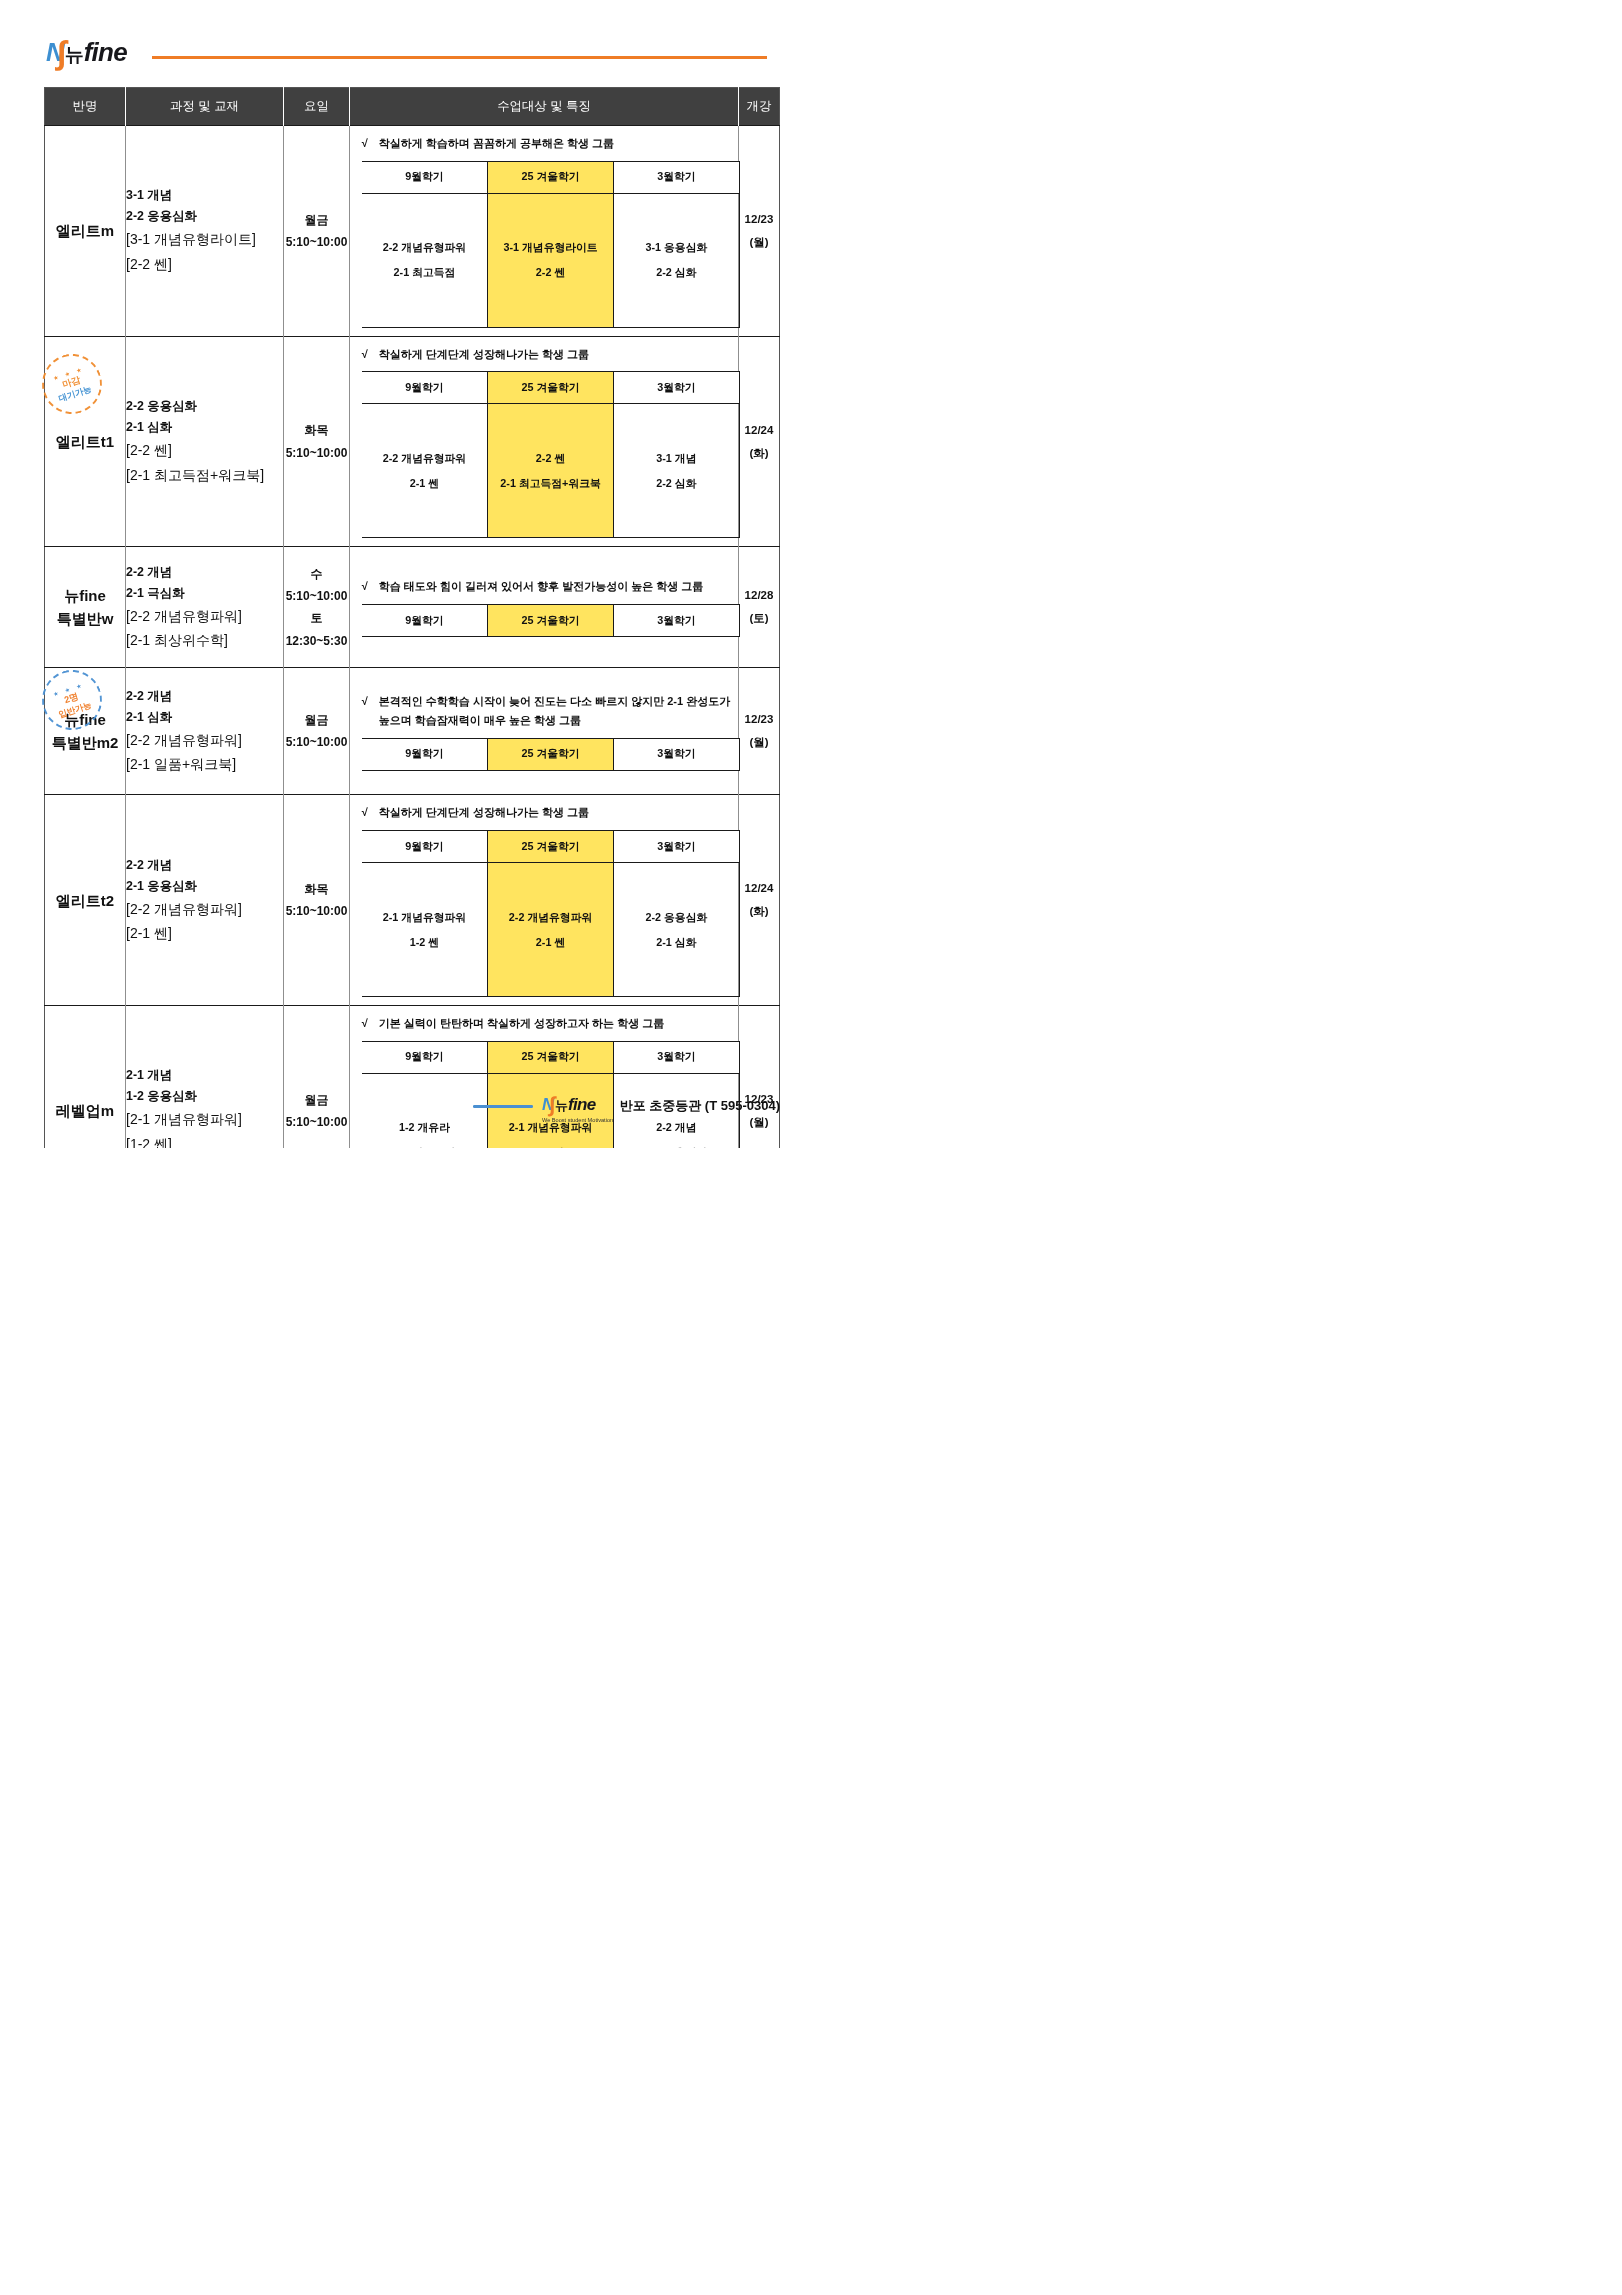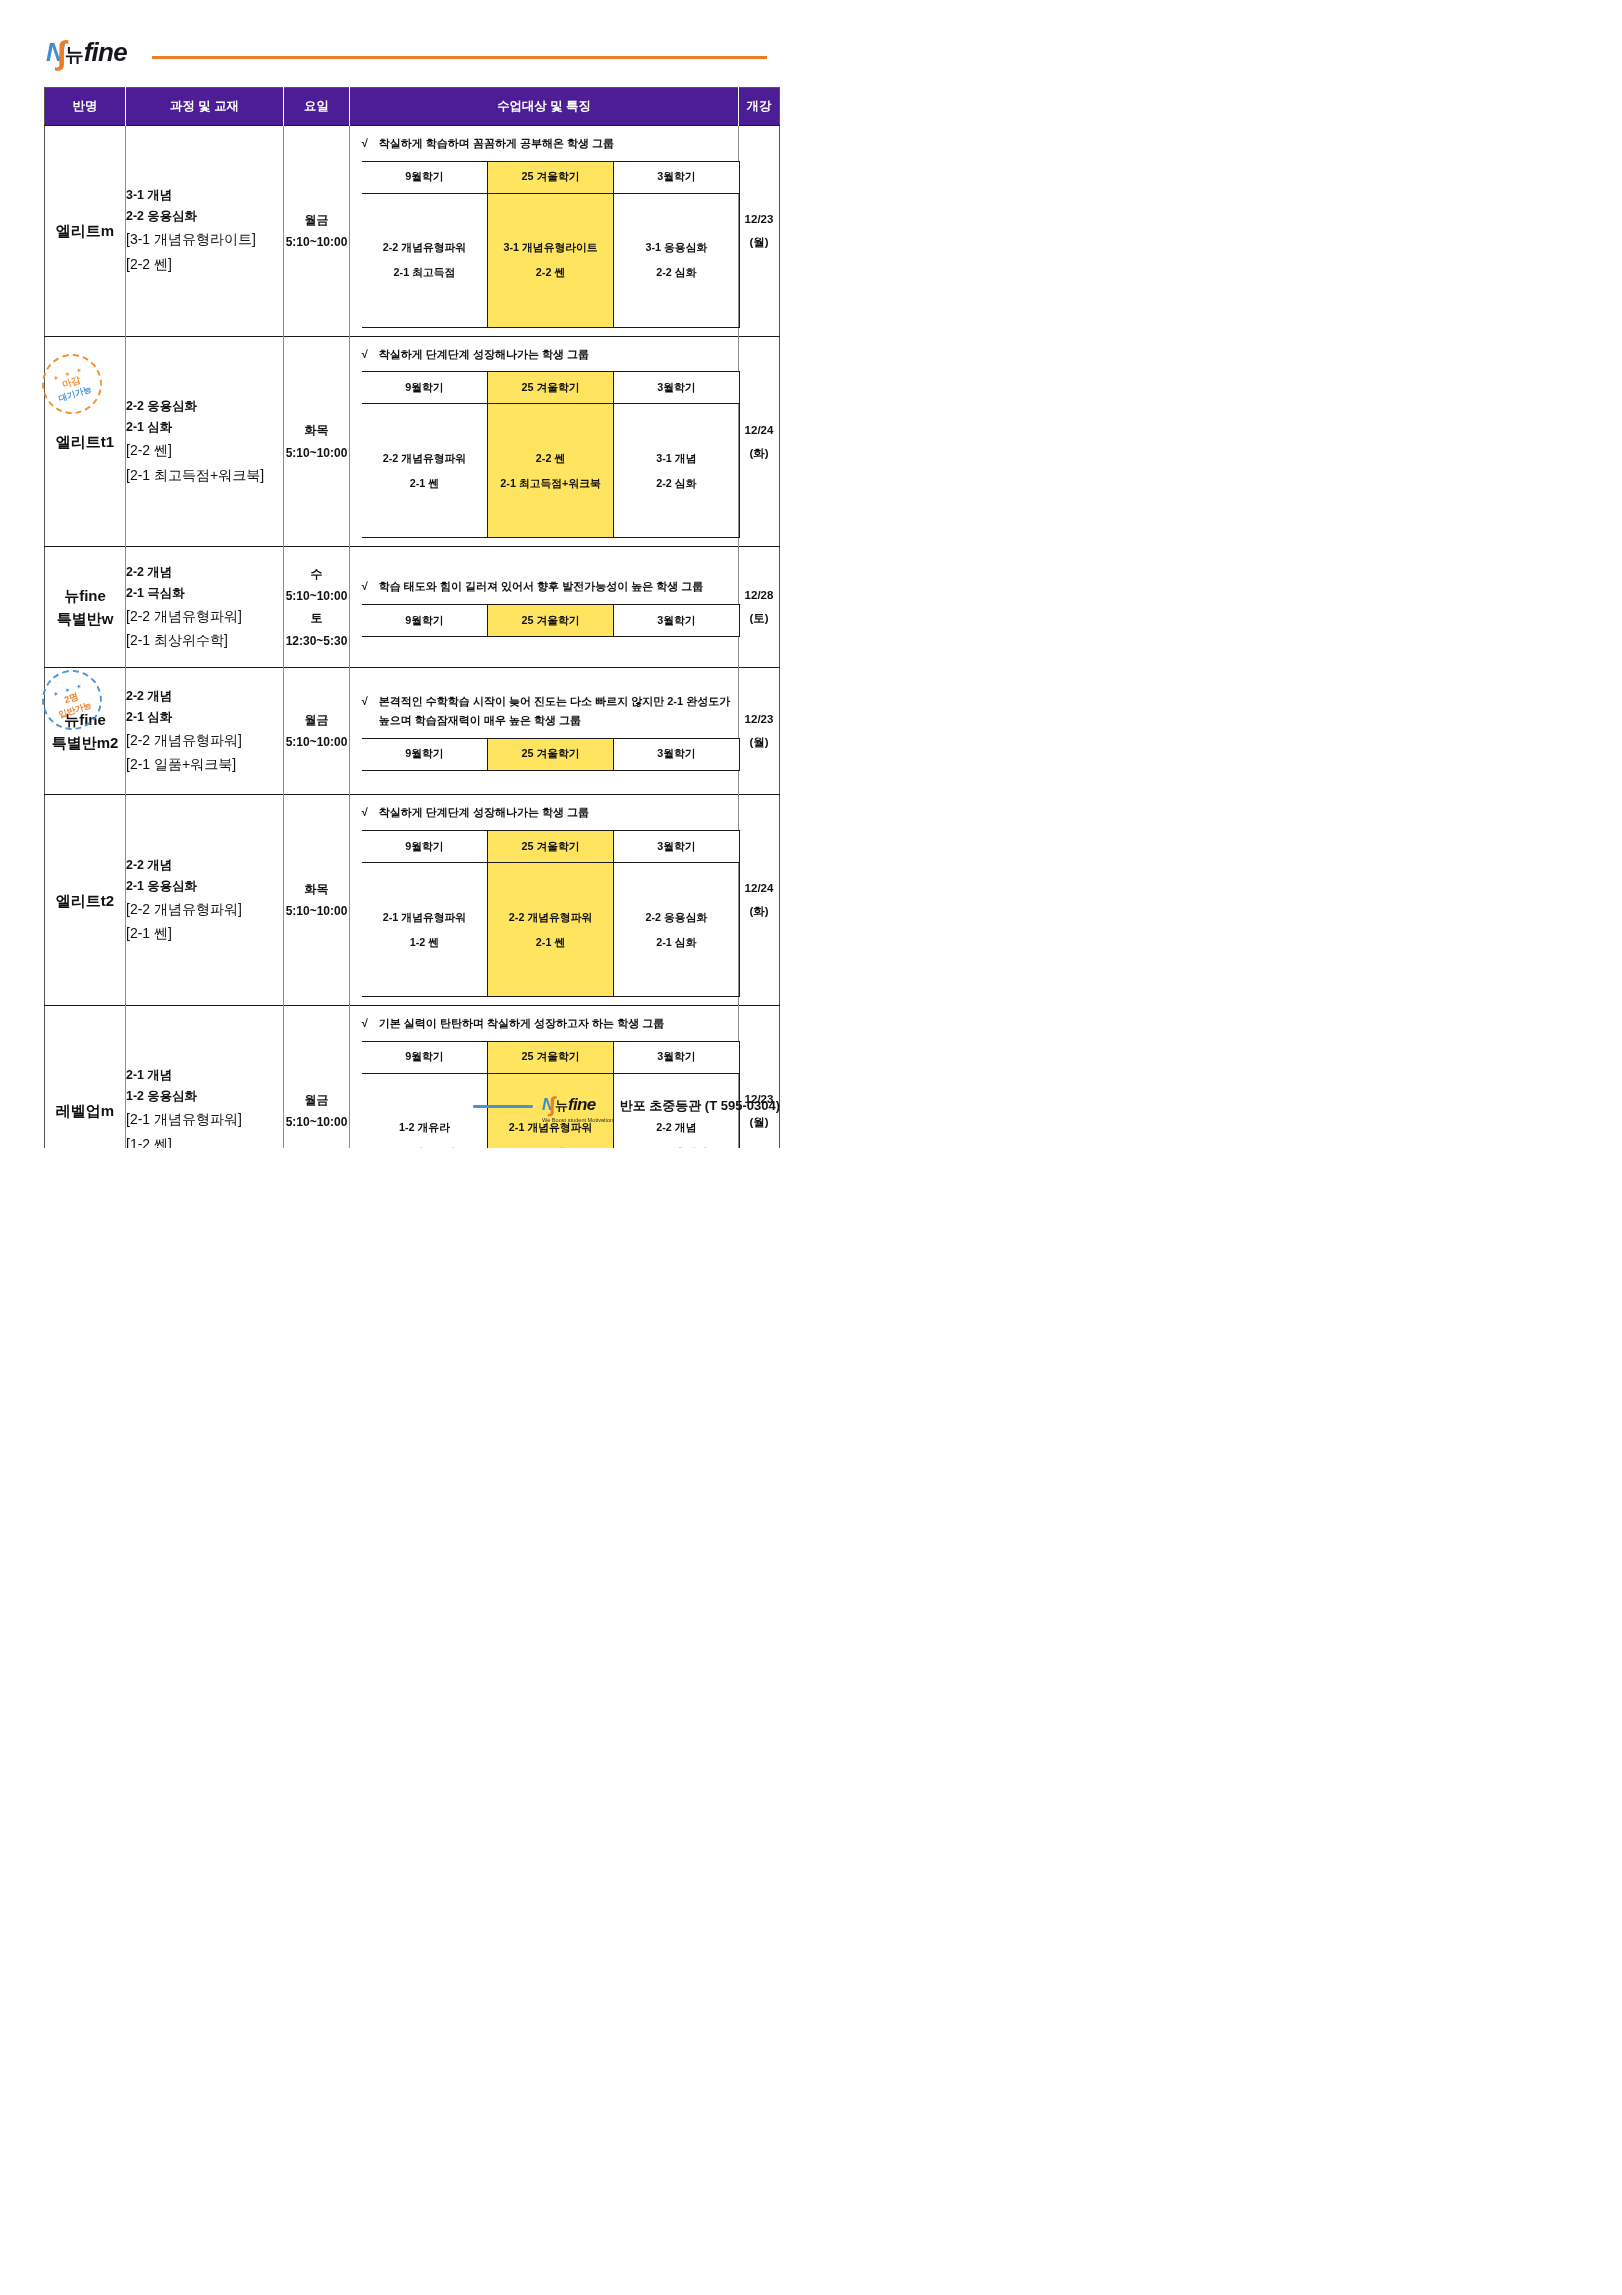--- a/index.html
+++ b/index.html
@@ -9,21 +9,21 @@
   
   .toplogo{position:absolute;left:46px;top:31px;display:flex;align-items:baseline;white-space:nowrap;}
   .lg-n{font-style:italic;font-weight:bold;font-size:26px;color:#3d8fd1;letter-spacing:-2px;}
   .lg-f{font-style:italic;font-weight:bold;font-size:33px;color:#ef7c26;margin-left:-5.9px;position:relative;top:2.6px;}
   .lg-kr{font-weight:bold;font-size:19px;color:#17171b;margin-left:-1.3px;}
   .lg-en{font-style:italic;font-weight:bold;font-size:26px;color:#17171b;letter-spacing:-0.7px;}
   .topline{position:absolute;left:152px;top:56px;width:615px;height:3.3px;background:#ef7c26;}
 
   
   table.main{position:absolute;left:44px;top:87px;width:736px;border-collapse:collapse;table-layout:fixed;border:0.7px solid #555;}
-  table.main th{background:#4c1d95;color:#fff;font-size:12.4px;font-weight:bold;height:35px;border-left:1.3px solid #fff;}
+  table.main th{background:#404040;color:#fff;font-size:12.4px;font-weight:normal;height:35px;border-left:1.3px solid #fff;}
   table.main th:first-child{border-left:none;}
   table.main td{border-top:1.3px solid #1a1a1a;border-left:0.7px solid #8f8f8f;vertical-align:middle;padding:0;}
   table.main td:first-child{border-left:none;}
   tr.r-std td{height:120px;}
   tr.r-tall td{height:126px;}
 
   .cell-name{text-align:center;font-size:15px;font-weight:bold;position:relative;}
   .cell-name .nm{line-height:1.55;}
   .cell-course{padding-left:33px;}
   .course-main{font-size:12.4px;font-weight:bold;line-height:1.7;white-space:nowrap;}

